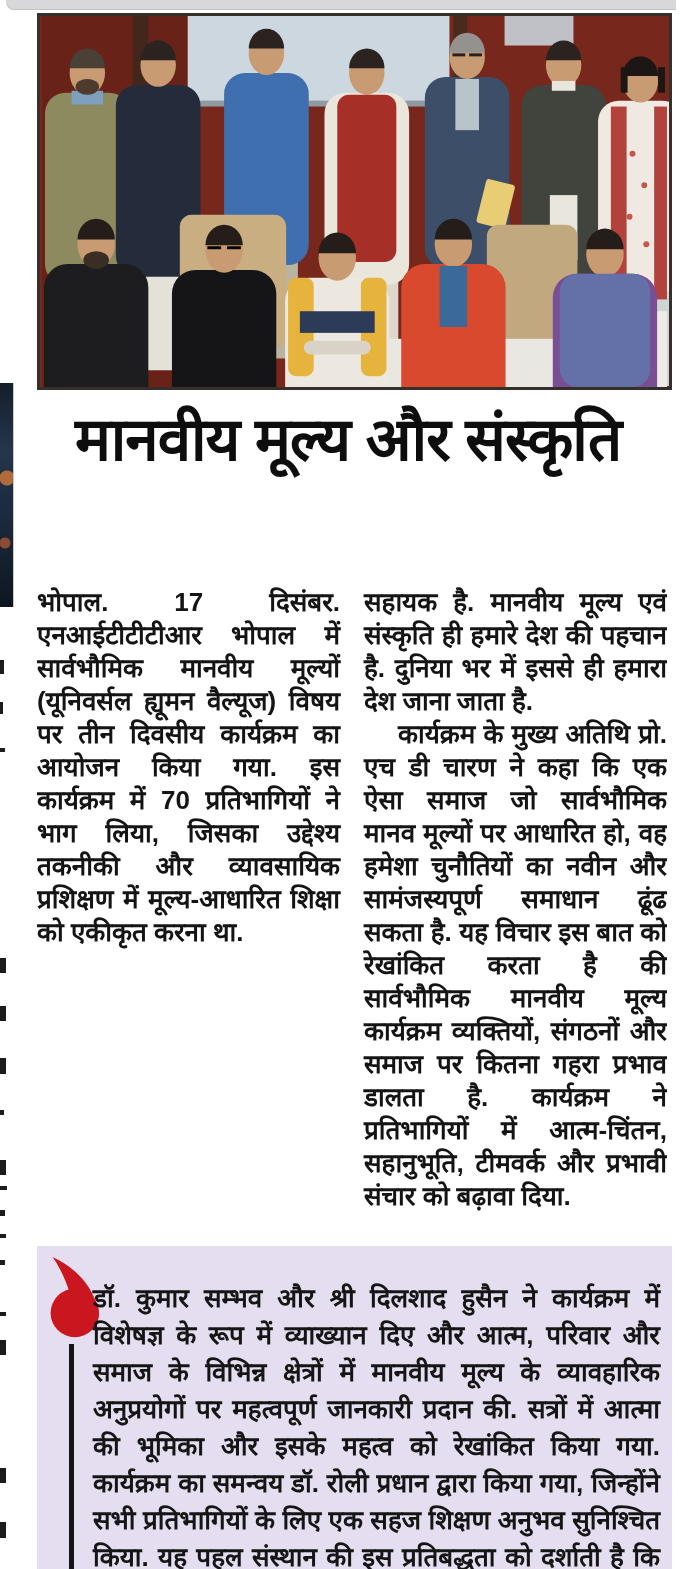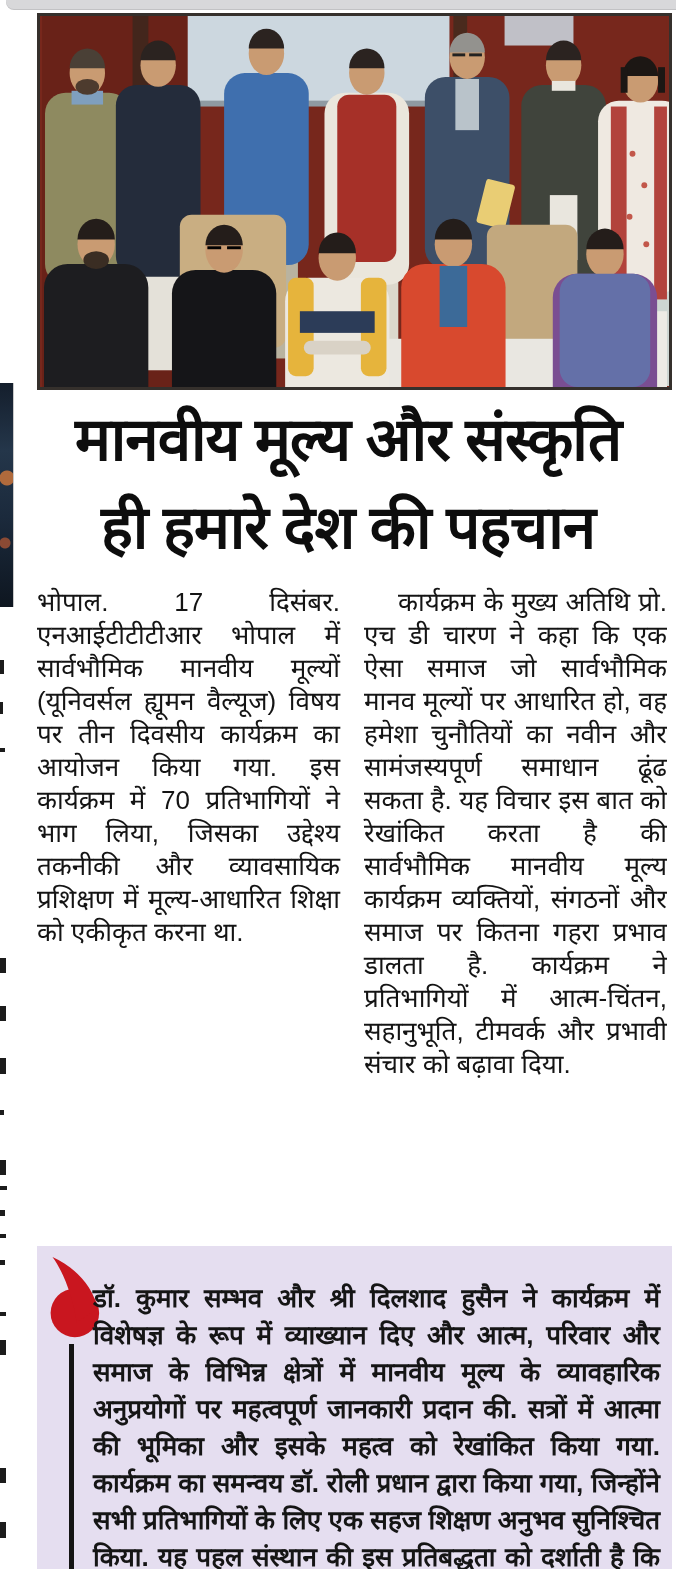--- a/index.html
+++ b/index.html
@@ -14,21 +14,21 @@
   .photo-frame{position:absolute;left:37px;top:13px;width:629px;height:371px;
     border:3px solid #35302c;background:#77271c;}
   .photo-frame svg{display:block;}
   
   .headline{position:absolute;left:24px;top:396px;width:648px;text-align:center;
     font-weight:800;font-size:60px;line-height:88px;color:#0d0d0d;letter-spacing:-1px;}
   
   .columns{position:absolute;left:37px;top:586px;width:630px;height:660px;overflow:hidden;
     display:grid;grid-template-columns:303px 303px;column-gap:24px;}
   .col p{margin:0;font-size:26px;line-height:33px;text-align:justify;text-justify:inter-word;
-    font-weight:400;color:#141414;}
+    font-weight:700;color:#141414;}
   .col p.indent{text-indent:34px;}
   
   .quote{position:absolute;left:37px;top:1246px;width:635px;height:323px;background:#e5def0;overflow:hidden;}
   .q-mark{position:absolute;left:8px;top:8px;width:56px;height:88px;}
   .q-rule{position:absolute;left:32px;top:98px;width:5px;height:225px;background:#141414;}
   .q-text{position:absolute;left:56px;right:12px;top:8px;font-size:26px;line-height:37px;
     text-align:justify;text-justify:inter-word;font-weight:600;color:#151515;}
   
   .edge-sliver{position:absolute;left:0;top:383px;width:13px;height:224px;
     background:
@@ -140,28 +140,28 @@
       <use href="#psit" x="418" y="232" style="--t:#d8492e"></use>
       <rect x="404" y="254" width="28" height="62" fill="#3c6a98"></rect>
 
       <use href="#psit" x="572" y="242" style="--t:#7a4e92"></use>
       <rect x="526" y="262" width="92" height="115" rx="18" fill="#6470a8"></rect>
     </svg>
   </div>
 
   <div class="headline">
     <div>मानवीय मूल्य और संस्कृति</div>
-    <div>ही हमारे देश की पहचान</div>
   </div>
 
   <div class="columns">
     <div class="col">
       <p>भोपाल. 17 दिसंबर. एनआईटीटीटीआर भोपाल में सार्वभौमिक मानवीय मूल्यों (यूनिवर्सल ह्यूमन वैल्यूज) विषय पर तीन दिवसीय कार्यक्रम का आयोजन किया गया. इस कार्यक्रम में 70 प्रतिभागियों ने भाग लिया, जिसका उद्देश्य तकनीकी और व्यावसायिक प्रशिक्षण में मूल्य-आधारित शिक्षा को एकीकृत करना था.</p>
     </div>
     <div class="col">
+      <p>सहायक है. मानवीय मूल्य एवं संस्कृति ही हमारे देश की पहचान है. दुनिया भर में इससे ही हमारा देश जाना जाता है.</p>
       <p class="indent">कार्यक्रम के मुख्य अतिथि प्रो. एच डी चारण ने कहा कि एक ऐसा समाज जो सार्वभौमिक मानव मूल्यों पर आधारित हो, वह हमेशा चुनौतियों का नवीन और सामंजस्यपूर्ण समाधान ढूंढ सकता है. यह विचार इस बात को रेखांकित करता है की सार्वभौमिक मानवीय मूल्य कार्यक्रम व्यक्तियों, संगठनों और समाज पर कितना गहरा प्रभाव डालता है. कार्यक्रम ने प्रतिभागियों में आत्म-चिंतन, सहानुभूति, टीमवर्क और प्रभावी संचार को बढ़ावा दिया.</p>
     </div>
   </div>
 
   <div class="quote">
     <svg class="q-mark" viewBox="0 0 60 92" aria-hidden="true">
       <circle cx="32" cy="62" r="26" fill="#c9161f"></circle>
       <path d="M8 2 C 30 12 52 32 56 58 L 34 72 C 30 46 20 18 8 2 Z" fill="#c9161f"></path>
     </svg>
     <div class="q-rule"></div>

